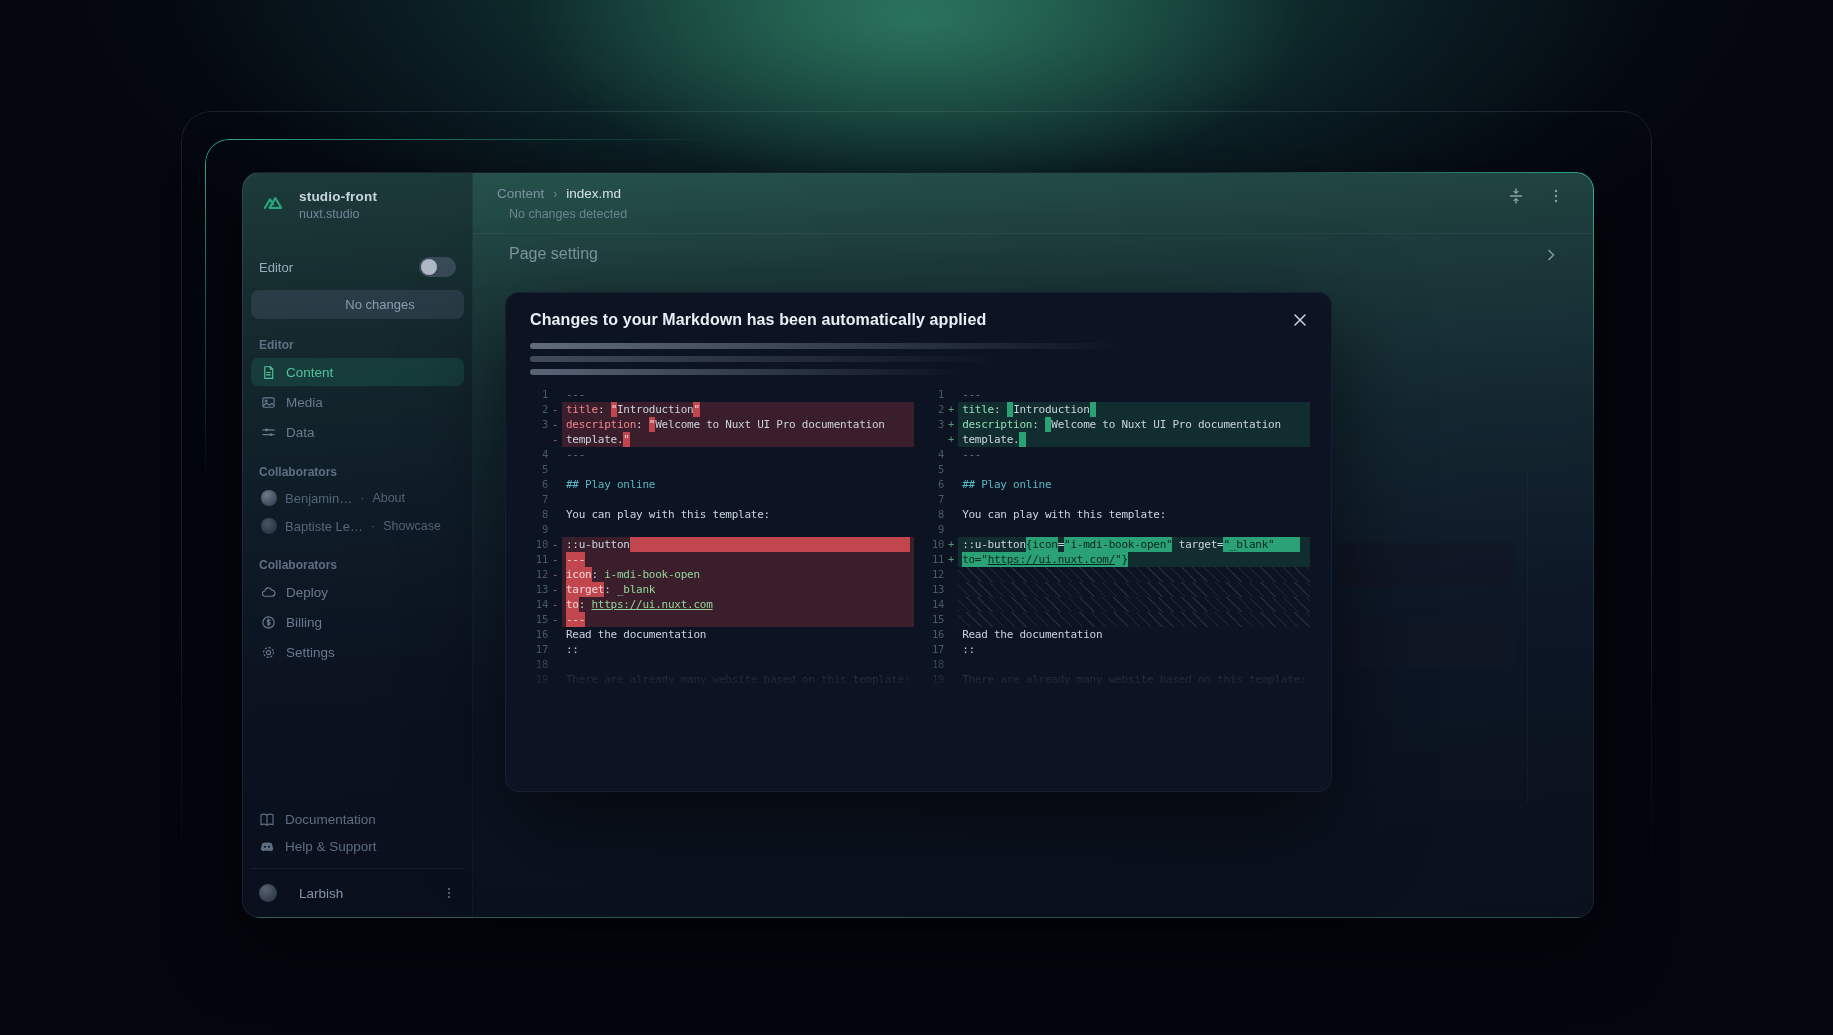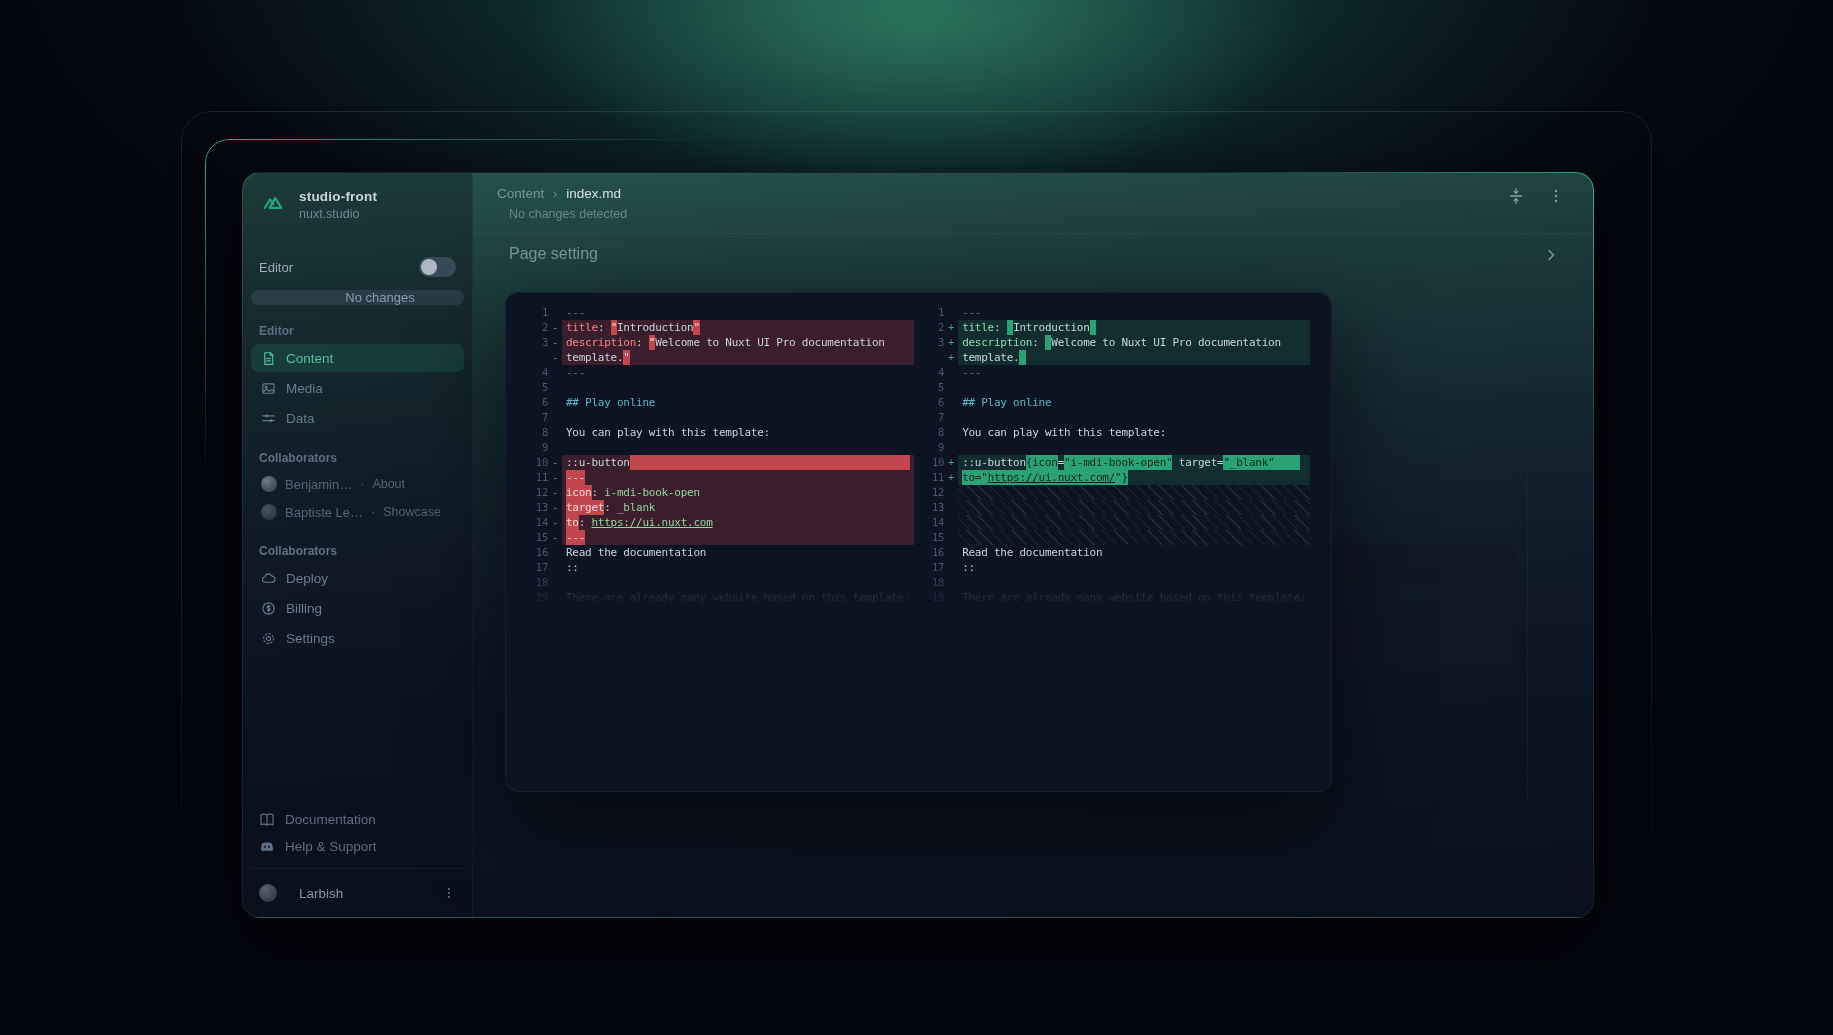--- a/index.html
+++ b/index.html
@@ -56,21 +56,21 @@
   }
   .proj-row { display:flex; align-items:flex-start; gap:12px; padding:2px 10px; height:46px; }
   .proj-logo { width:26px; height:26px; flex:none; }
   .proj-name { font-size:13.5px; font-weight:700; color:#c9d4e0; letter-spacing:.2px; }
   .proj-org  { font-size:12.5px; color:#76859b; margin-top:3px; }
   .preview-row { display:flex; align-items:center; justify-content:space-between; margin:24px 8px 0 8px; }
   .preview-label { font-size:13px; color:#9aabbd; }
   .toggle { width:37px; height:20px; border-radius:999px; background:rgba(84,99,119,.55); position:relative; }
   .toggle .knob { position:absolute; left:2px; top:2px; width:16px; height:16px; border-radius:50%; background:#c3cdd8; opacity:.85; }
   .nochanges-btn {
-    margin:13px 0 0 0; height:15px; border-radius:8px;
+    margin:13px 0 0 0; height:29px; border-radius:8px;
     background:rgba(78,93,113,.34); color:#8b9bb0; font-size:13px;
     display:flex; align-items:center; justify-content:center;padding-left:45px;
   }
   .sec-label { font-size:12px; color:#5f6f84; margin:19px 8px 6px 8px;font-weight:bold; }
   .nav-item {
     display:flex; align-items:center; gap:10px; height:28px; margin:2px 0;
     padding:0 10px; border-radius:7px; font-size:13.5px; color:#697a90;
   }
   .nav-item svg { width:15px; height:15px; flex:none; }
   .nav-item.active { background:rgba(45,212,160,.13); color:#53c29b; }
@@ -310,20 +310,31 @@
 
     <div class="skel-bg" style="right:78px; top:370px;"></div>
     <div class="skel-bg" style="right:78px; top:447px; height:47px;"></div>
     <div class="panel-edge"></div>
   </div>
 </div>
 
 <div class="window-border-green"></div>
 
 <div class="modal">
+  <div class="modal-head">
+    <div class="modal-title">Changes to your Markdown has been automatically applied</div>
+    <div class="modal-close">
+      <svg width="14" height="14" viewBox="0 0 14 14" fill="none" stroke="currentColor" stroke-width="1.5" stroke-linecap="round">
+          <path d="M2 2 L12 12 M12 2 L2 12"></path>
+        </svg>
+    </div>
+    <div class="skel s1"></div>
+    <div class="skel s2"></div>
+    <div class="skel s3"></div>
+  </div>
 
   <div class="diff-wrap">
     <div class="pane pane-left" id="pane-left">
         <div class="drow t-ctx">
           <span class="dnum">1</span>
           <span class="dmark"></span>
           <span class="dcode"><span class="d-gray">---</span></span>
         </div>
         <div class="drow t-rem">
           <span class="dnum">2</span>

